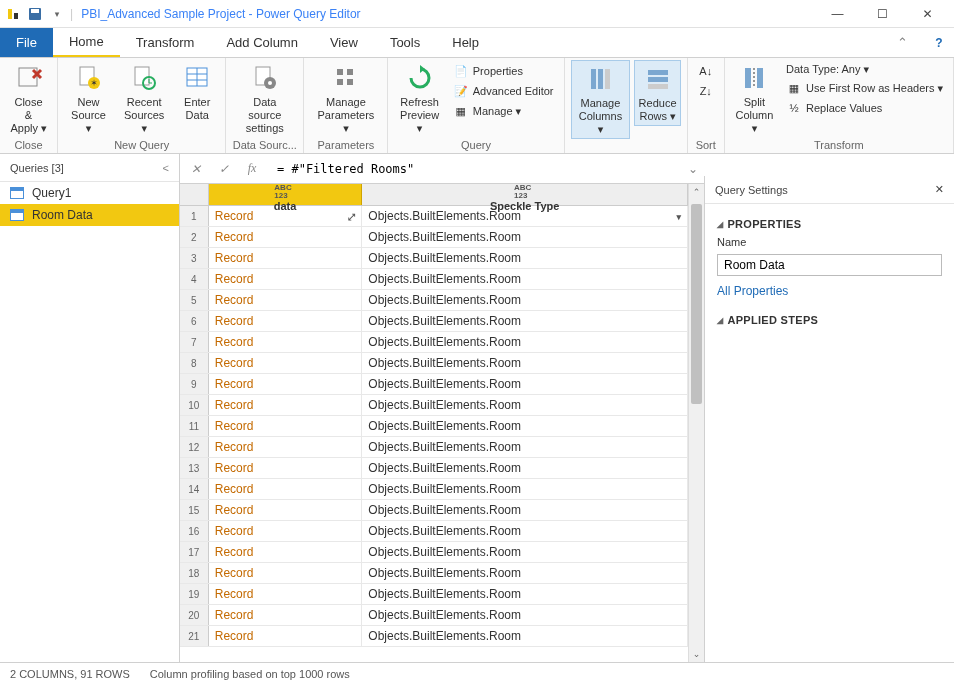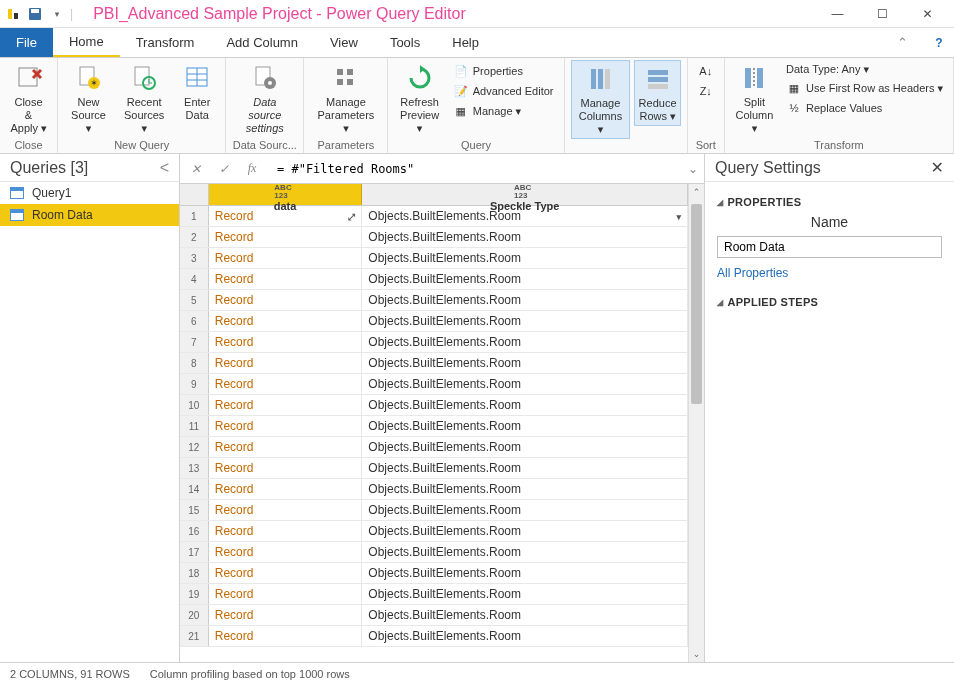--- a/index.html
+++ b/index.html
@@ -2,21 +2,21 @@
 <html><head>
 <meta charset="utf-8">
 <style>
 * { box-sizing: border-box; margin: 0; padding: 0; font-family: "Segoe UI", Arial, sans-serif; }
 body { width: 954px; height: 684px; background: #fff; overflow: hidden; font-size: 12px; color: #333; display: flex; flex-direction: column; }
 
 
 .titlebar { height: 28px; display: flex; align-items: center; padding: 0 4px; border-bottom: 1px solid #e1e1e1; }
 .titlebar .tb-icons { display: flex; gap: 4px; align-items: center; }
 .titlebar .tb-icon { width: 18px; height: 18px; display: flex; align-items: center; justify-content: center; }
-.titlebar .title { margin-left: 20px; font-size: 16px; color: #ec4899; }
+.titlebar .title { margin-left: 8px; font-size: 12px; color: #3b82f6; }
 .titlebar .win-controls { margin-left: auto; display: flex; }
 .titlebar .win-btn { width: 45px; height: 28px; display: flex; align-items: center; justify-content: center; color: #444; }
 
 
 .menubar { height: 30px; display: flex; align-items: stretch; border-bottom: 1px solid #d0d0d0; }
 .menubar .mtab { padding: 0 16px; display: flex; align-items: center; font-size: 13px; cursor: pointer; }
 .menubar .mtab.file { background: #1f6bb6; color: #fff; }
 .menubar .mtab.active { border-bottom: 2px solid #f2c811; }
 .menubar .spacer { flex: 1; }
 .menubar .help-icon { width: 30px; display: flex; align-items: center; justify-content: center; color: #1f6bb6; font-weight: bold; }
@@ -29,21 +29,21 @@
 .rbtn-large { display: flex; flex-direction: column; align-items: center; padding: 2px 4px; cursor: pointer; text-align: center; font-size: 11px; line-height: 13px; min-width: 44px; }
 .rbtn-large .ricon { width: 32px; height: 32px; display: flex; align-items: center; justify-content: center; margin-bottom: 2px; }
 .rbtn-small-stack { display: flex; flex-direction: column; gap: 2px; padding-top: 2px; }
 .rbtn-small { display: flex; align-items: center; gap: 4px; padding: 1px 4px; cursor: pointer; font-size: 11px; white-space: nowrap; }
 .rbtn-small .ricon-s { width: 16px; height: 16px; display: flex; align-items: center; justify-content: center; }
 .rgroup.sel .rbtn-large { background: #dcebf7; border: 1px solid #a8cbe9; }
 
 
 .body { flex: 1; display: flex; overflow: hidden; }
 .queries-pane { width: 180px; border-right: 1px solid #d0d0d0; display: flex; flex-direction: column; background: #fff; }
-.pane-header { height: 28px; display: flex; align-items: center; padding: 0 10px; font-size: 16px; color: #444; border-bottom: 1px solid #e5e5e5; }
+.pane-header { height: 28px; display: flex; align-items: center; padding: 0 10px; font-size: 11px; color: #444; border-bottom: 1px solid #e5e5e5; }
 .pane-header .collapse { margin-left: auto; color: #888; }
 .qlist { flex: 1; }
 .qitem { display: flex; align-items: center; gap: 8px; padding: 4px 10px; cursor: pointer; }
 .qitem.selected { background: #f2c811; }
 .qitem .table-ico { width: 14px; height: 12px; border: 1px solid #4a90d9; background: linear-gradient(to bottom, #4a90d9 3px, #fff 3px); }
 
 
 .center { flex: 1; display: flex; flex-direction: column; overflow: hidden; }
 .formula-bar { height: 30px; border-bottom: 1px solid #d0d0d0; display: flex; align-items: center; padding: 0 6px; gap: 8px; }
 .formula-bar .fb-btn { width: 20px; height: 20px; display: flex; align-items: center; justify-content: center; color: #888; font-style: italic; }
@@ -65,21 +65,21 @@
 .grow .rownum { width: 30px; background: #f0f0f0; border-right: 1px solid #ccc; display: flex; align-items: center; justify-content: center; font-size: 10px; color: #666; }
 .grow .cell { border-right: 1px solid #e8e8e8; padding: 0 6px; display: flex; align-items: center; font-size: 12px; }
 .grow .cell.c1 { width: 160px; color: #c46a00; }
 .grow .cell.c2 { width: 340px; }
 .vscroll { width: 16px; background: #f0f0f0; border-left:1px solid #ddd; position:relative;}
 .vscroll .thumb { position:absolute; top:20px; left:2px; right:2px; height:200px; background:#c0c0c0; border-radius:2px;}
 .vscroll .arr { position:absolute; left:0; right:0; height:16px; display:flex; align-items:center; justify-content:center; color:#666; font-size:9px;}
 .vscroll .arr.up{top:0;} .vscroll .arr.down{bottom:0;}
 
 
-.settings-pane { width: 250px; border-left: 1px solid #d0d0d0; display: flex; flex-direction: column; }
+.settings-pane { width: 250px; border-left: 1px solid #d0d0d0; display: flex; flex-direction: column; margin-top: 22px; }
 .settings-pane .pane-header .close { margin-left: auto; cursor:pointer;}
 .settings-body { padding: 8px 12px; font-size: 12px; }
 .sect-title { font-weight: 600; font-size: 11px; letter-spacing: 0.3px; color: #333; margin-top: 6px; display:flex; align-items:center; gap:4px;}
 .sect-title::before { content:"◢"; font-size:8px; color:#666; transform:rotate(0deg);}
 .name-input { width: 100%; border: 1px solid #bbb; padding: 3px 6px; margin-top: 6px; font-size: 12px; }
 .link { color: #1f6bb6; margin-top: 8px; display: inline-block; cursor:pointer;}
 .step-item { background: #e8e8e8; padding: 4px 10px; margin: 6px -12px 0 0; border-left:3px solid #f2c811;}
 
 
 .statusbar { height: 22px; border-top: 1px solid #d0d0d0; display: flex; align-items: center; padding: 0 10px; font-size: 11px; color: #555; gap: 20px; }
@@ -189,21 +189,21 @@
   <div class="rgroup">
     <div class="rcontent">
       <div class="rbtn-large">
         <span class="ricon">
             <svg width="26" height="26">
               <rect x="4" y="2" width="14" height="18" fill="#fff" stroke="#999"></rect>
               <circle cx="18" cy="18" r="6" fill="#888"></circle>
               <circle cx="18" cy="18" r="2" fill="#fff"></circle>
             </svg>
           </span>
-        <span style="white-space:pre-line;font-style:italic;">Data source
+        <span style="white-space:pre-line;">Data source
 settings</span>
       </div>
     </div>
     <div class="rlabel">Data Sourc...</div>
   </div>
 
   <div class="rgroup">
     <div class="rcontent">
       <div class="rbtn-large">
         <span class="ricon">
@@ -484,21 +484,21 @@
     </div>
   </div>
 
   <div class="settings-pane">
     <div class="pane-header">
       <span>Query Settings</span>
       <span class="close">✕</span>
     </div>
     <div class="settings-body">
       <div class="sect-title">PROPERTIES</div>
-      <div style="margin-top:6px;font-size:14px;text-align:center;">Name</div>
+      <div style="margin-top:6px;font-size:11px;">Name</div>
       <input class="name-input" value="Room Data" style="">
       <a class="link">All Properties</a>
       <div class="sect-title" style="margin-top:16px;">APPLIED STEPS</div>
     </div>
   </div>
 </div>
 
 <div class="statusbar">
   <span>2 COLUMNS, 91 ROWS</span>
   <span>Column profiling based on top 1000 rows</span>

